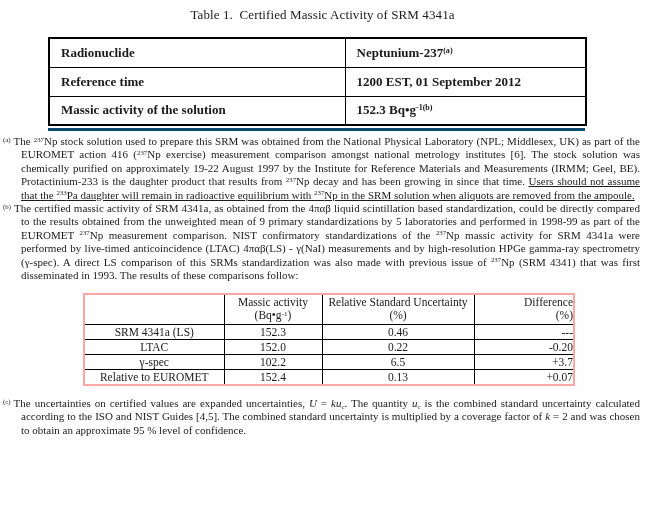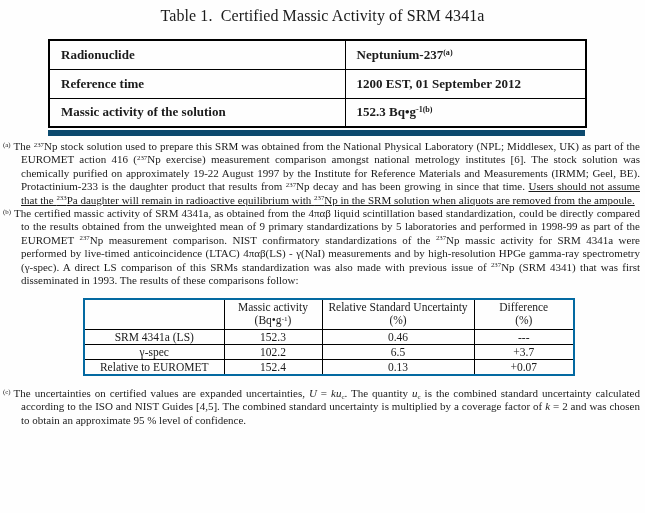--- a/index.html
+++ b/index.html
@@ -5,44 +5,44 @@
   * { margin:0; padding:0; box-sizing:border-box; }
   html,body { width:645px; height:513px; }
   body {
     position:relative; overflow:hidden;
     background:#fefefe; color:#1b1b1b;
     font-family:"Liberation Serif", serif;
   }
   sup { font-size:0.62em; vertical-align:baseline; position:relative; top:-0.5em; line-height:0; }
   sub { font-size:0.62em; vertical-align:baseline; position:relative; top:0.25em; line-height:0; }
 
-  .title { text-align:center; font-size:16px; padding-top:7px; letter-spacing:0.1px; }
+  .title { text-align:center; font-size:13px; padding-top:7px; letter-spacing:0.1px; }
 
-  .main-table-wrap { margin:14px 0 0 48px; width:537px; border-bottom:6px solid #0c4a6e; padding-bottom:2px; }
+  .main-table-wrap { margin:14px 0 0 48px; width:537px; border-bottom:3px solid #0c4a6e; padding-bottom:2px; }
   table.main { width:537px; border-collapse:collapse; border:2px solid #000; table-layout:fixed; }
   table.main td {
     border:1px solid #000; height:29px; vertical-align:middle;
     font-weight:bold; font-size:13px; padding-left:11px;
   }
   table.main td.mlabel { width:296px; }
   table.main td.mvalue { width:241px; }
 
   .footnotes { margin:4px 5px 0 3px; font-size:11px; line-height:13.4px; text-align:justify; }
   .footnote { padding-left:18px; text-indent:-18px; }
   .footnote .fnm { margin-right:3px; }
 
   table.cmp {
     margin:11px 0 0 83px; width:490px; border-collapse:collapse;
-    border:2px solid #0369a1; table-layout:fixed;
+    border:2px solid #fca5a5; table-layout:fixed;
     font-size:11.5px; text-align:center;
   }
   table.cmp th, table.cmp td { border:1px solid #000; font-weight:normal; }
   table.cmp th { white-space:pre-line; line-height:13px; padding:1px 0 2px; vertical-align:top; }
   table.cmp td { height:15px; line-height:13px; padding:0;margin-left:32px; }
-  .c0 { width:140px; } .c1 { width:98px; } .c2 { width:152px; } .c3 { width:100px; }
+  .c0 { width:140px; } .c1 { width:98px; } .c2 { width:152px; } .c3 { width:100px;text-align:right; }
 
   .fnc { margin-top:11px; }
 </style>
 </head>
 <body>
 
 <div class="title">Table 1.&nbsp; Certified Massic Activity of SRM 4341a</div>
 
 <div class="main-table-wrap">
   <table class="main">
@@ -85,20 +85,26 @@
       </tr>
     </thead>
   <tbody>
       <tr>
         <td class="c0">SRM 4341a (LS)</td>
         <td class="c1">152.3</td>
         <td class="c2">0.46</td>
         <td class="c3">---</td>
       </tr>
       <tr>
+        <td class="c0">LTAC</td>
+        <td class="c1">152.0</td>
+        <td class="c2">0.22</td>
+        <td class="c3">-0.20</td>
+      </tr>
+      <tr>
         <td class="c0">γ-spec</td>
         <td class="c1">102.2</td>
         <td class="c2">6.5</td>
         <td class="c3">+3.7</td>
       </tr>
       <tr>
         <td class="c0">Relative to EUROMET</td>
         <td class="c1">152.4</td>
         <td class="c2">0.13</td>
         <td class="c3">+0.07</td>

